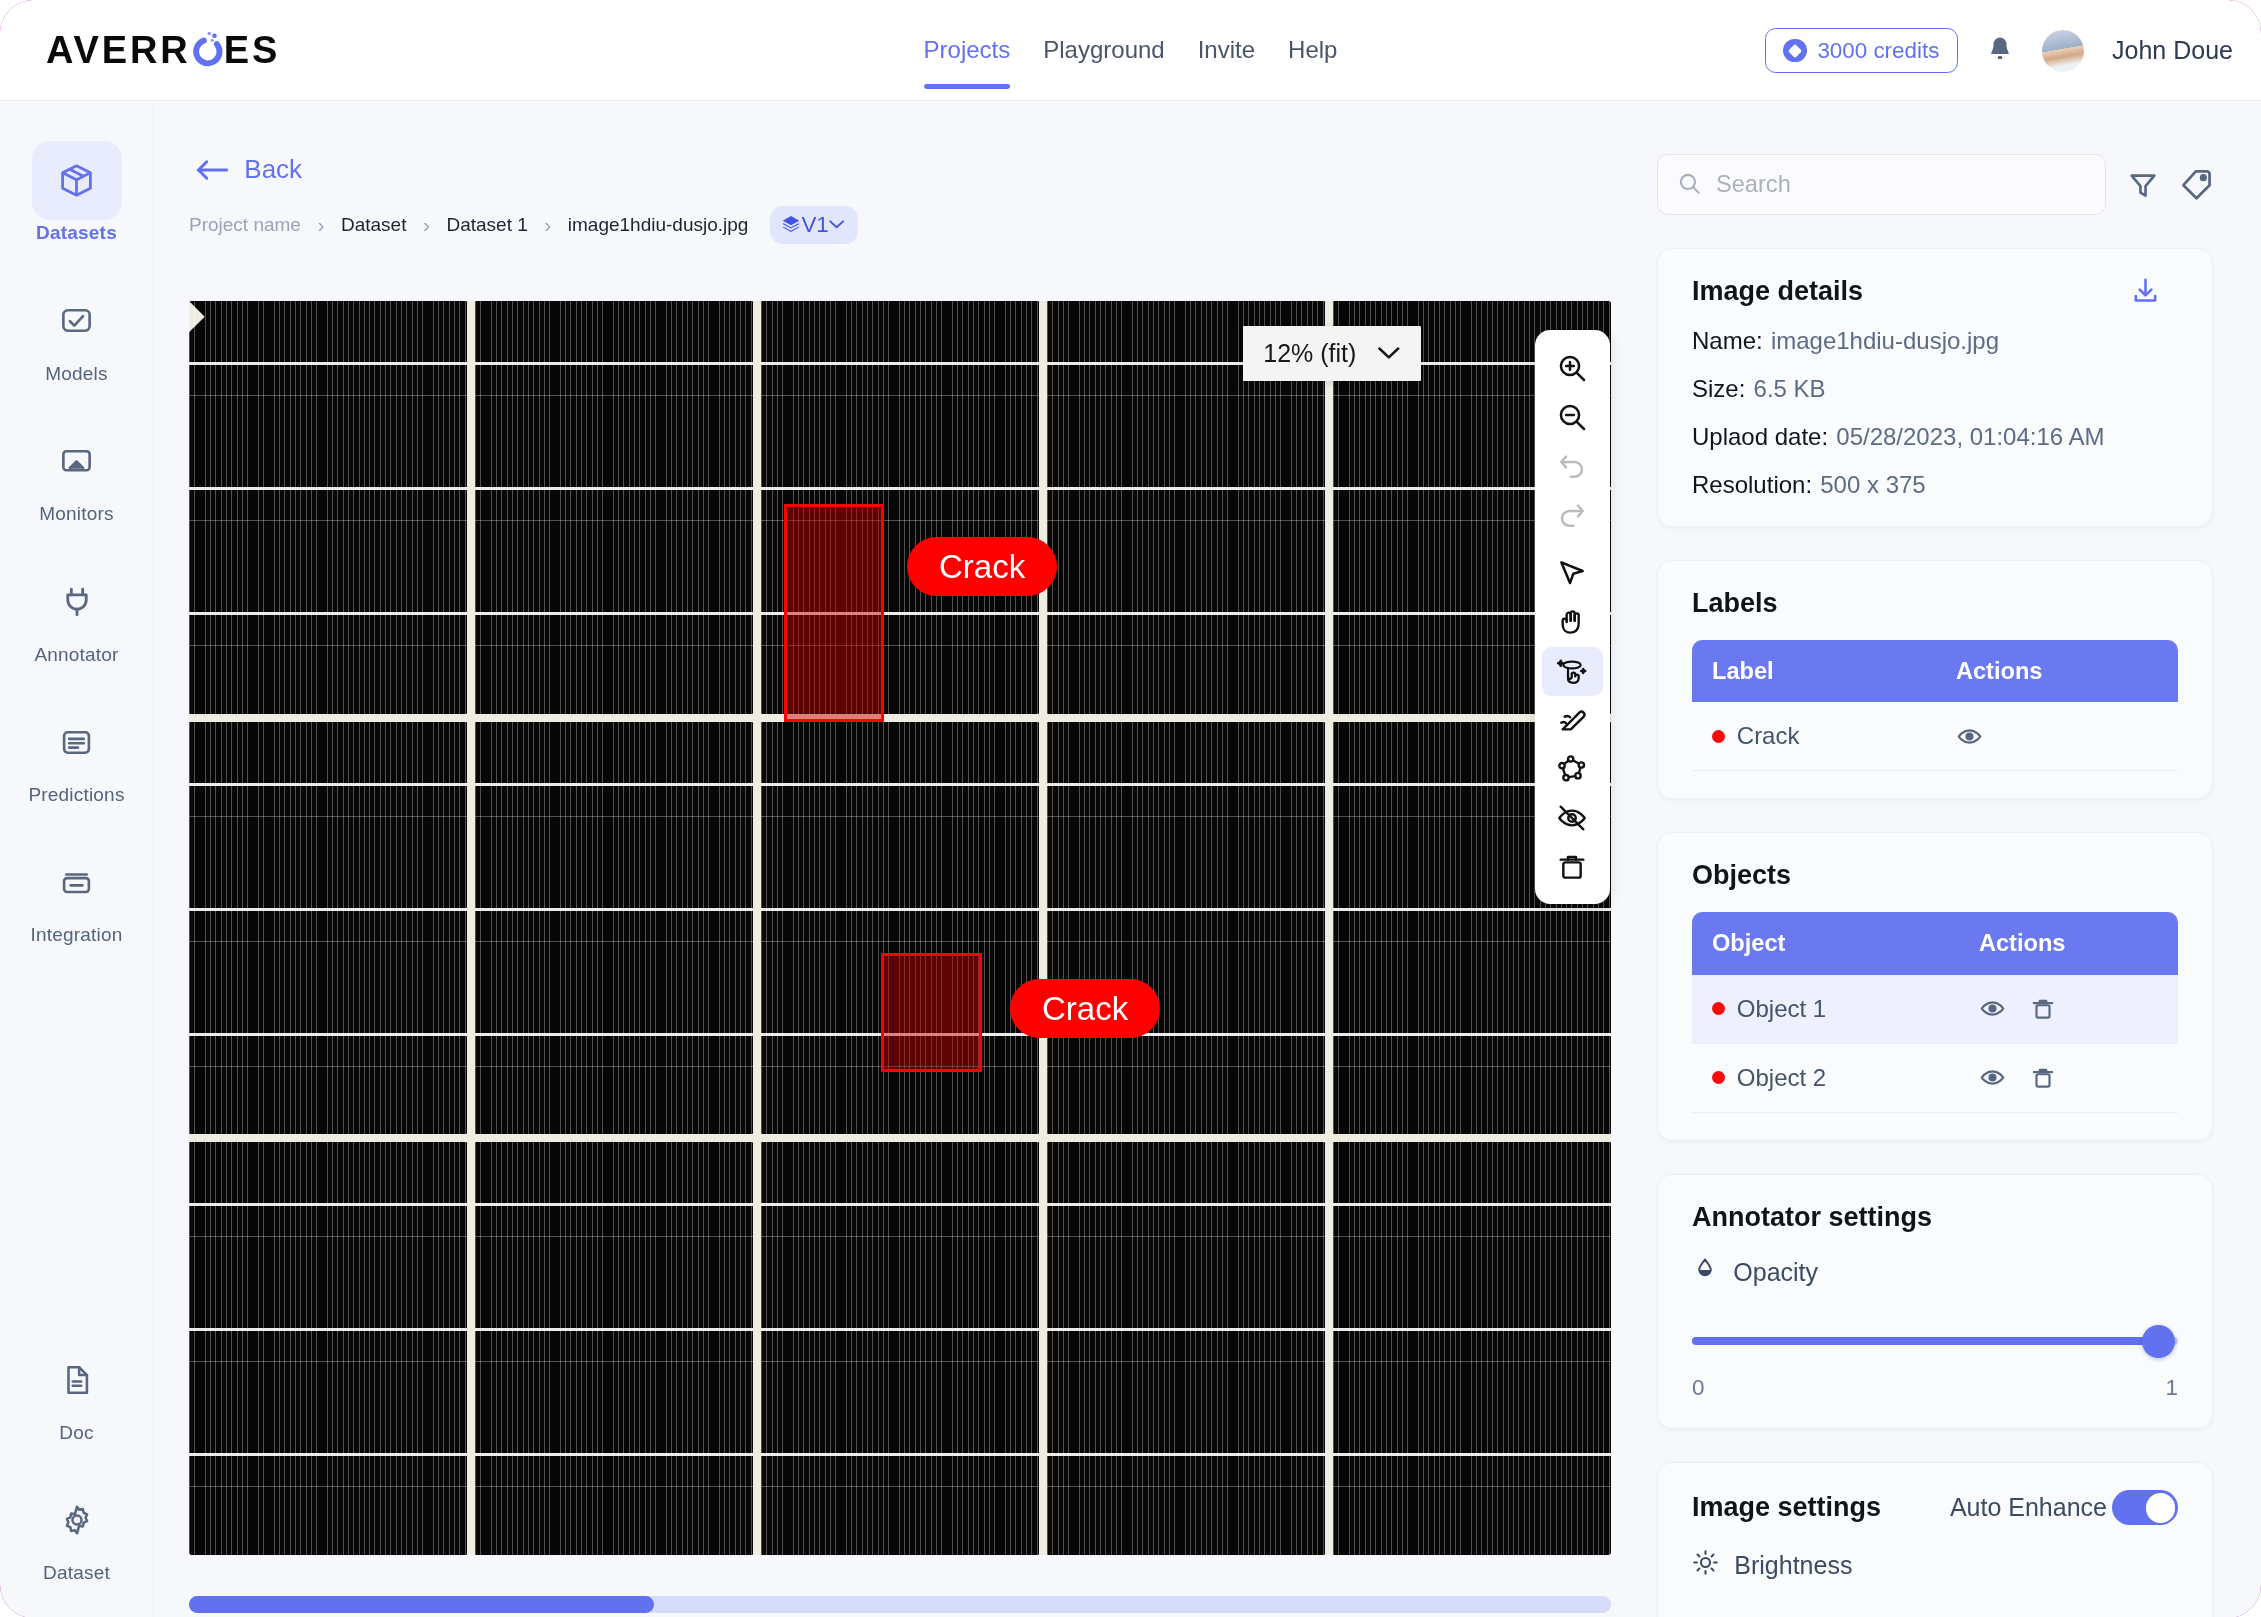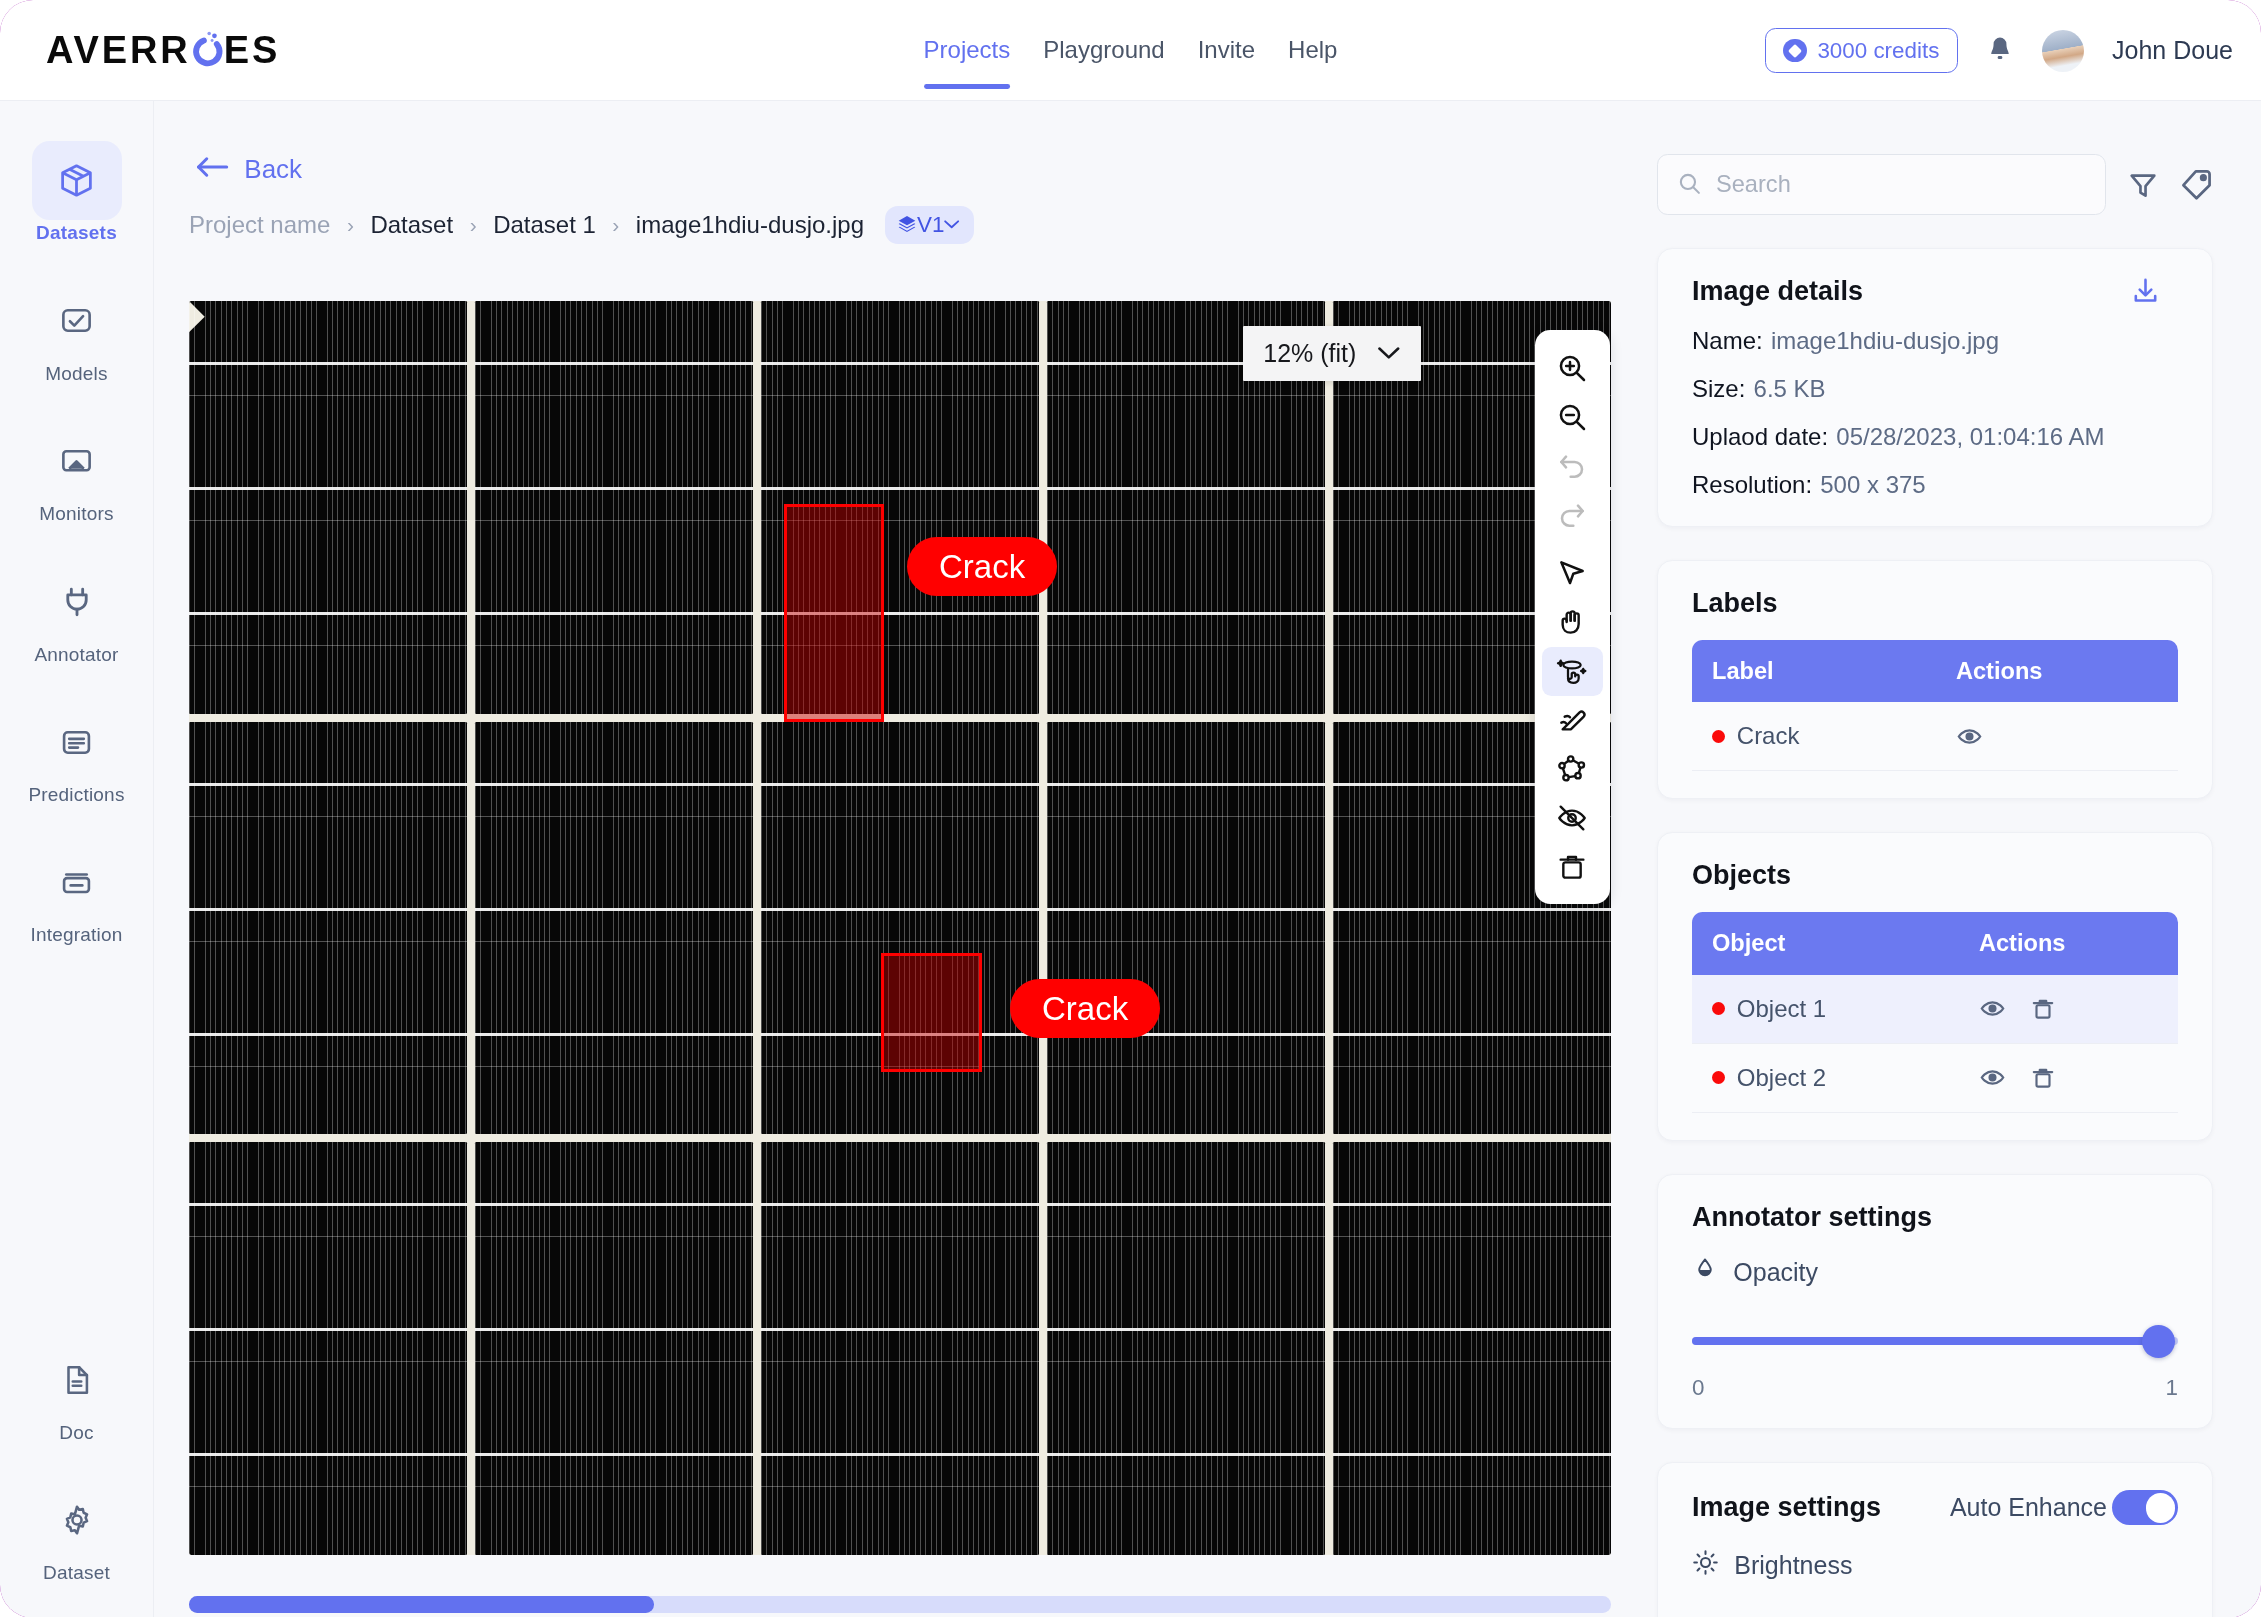--- a/index.html
+++ b/index.html
@@ -84,25 +84,25 @@
   .side-label { margin-top: 2.4px; font-size: 19px; color: #55637c; letter-spacing: 0.2px; }
   .side-item.active .side-label { color: #6271ef; font-weight: 600; }
   .sidebar-bottom { margin-top: auto; width: 107px; display:flex; flex-direction:column; align-items:center; padding-bottom: 34px;}
 
   
   .content {
     position: absolute; left: 154px; top: 101px; right: 0; bottom: 0;
     background: #f7f8fb;
   }
 
-  .back-row { position:absolute; left: 41px; top: 53px; display:flex; align-items:flex-start; gap: 15.3px; cursor:pointer; }
+  .back-row { position:absolute; left: 41px; top: 53px; display:flex; align-items:flex-end; gap: 15.3px; cursor:pointer; }
   .back-label { color:#6271ef; font-size: 26px; font-weight: 500; }
 
   .breadcrumb { position:absolute; left: 35px; top: 105px; display:flex; align-items:center; gap: 13px; }
-  .bc-item { font-size: 24px; color: #1c2333; cursor:pointer; white-space: nowrap;}
+  .bc-item { font-size: 19px; color: #1c2333; cursor:pointer; white-space: nowrap;}
   .bc-item.muted { color:#9aa3b5; }
   .bc-sep { color:#9aa3b5; font-size: 21px; margin: 0 3.5px; }
   .version-chip {
     display:flex; align-items:center; gap: 0; background:#e2e6fd; border-radius: 13px;
     padding: 5.9px 14px 5.9px 11.8px; margin-left: 8.2px; cursor:pointer;
   }
   .version-chip span.vtxt { color:#4254e3; font-size: 22.4px; font-weight:500; }
 
   
   .canvas-area {

